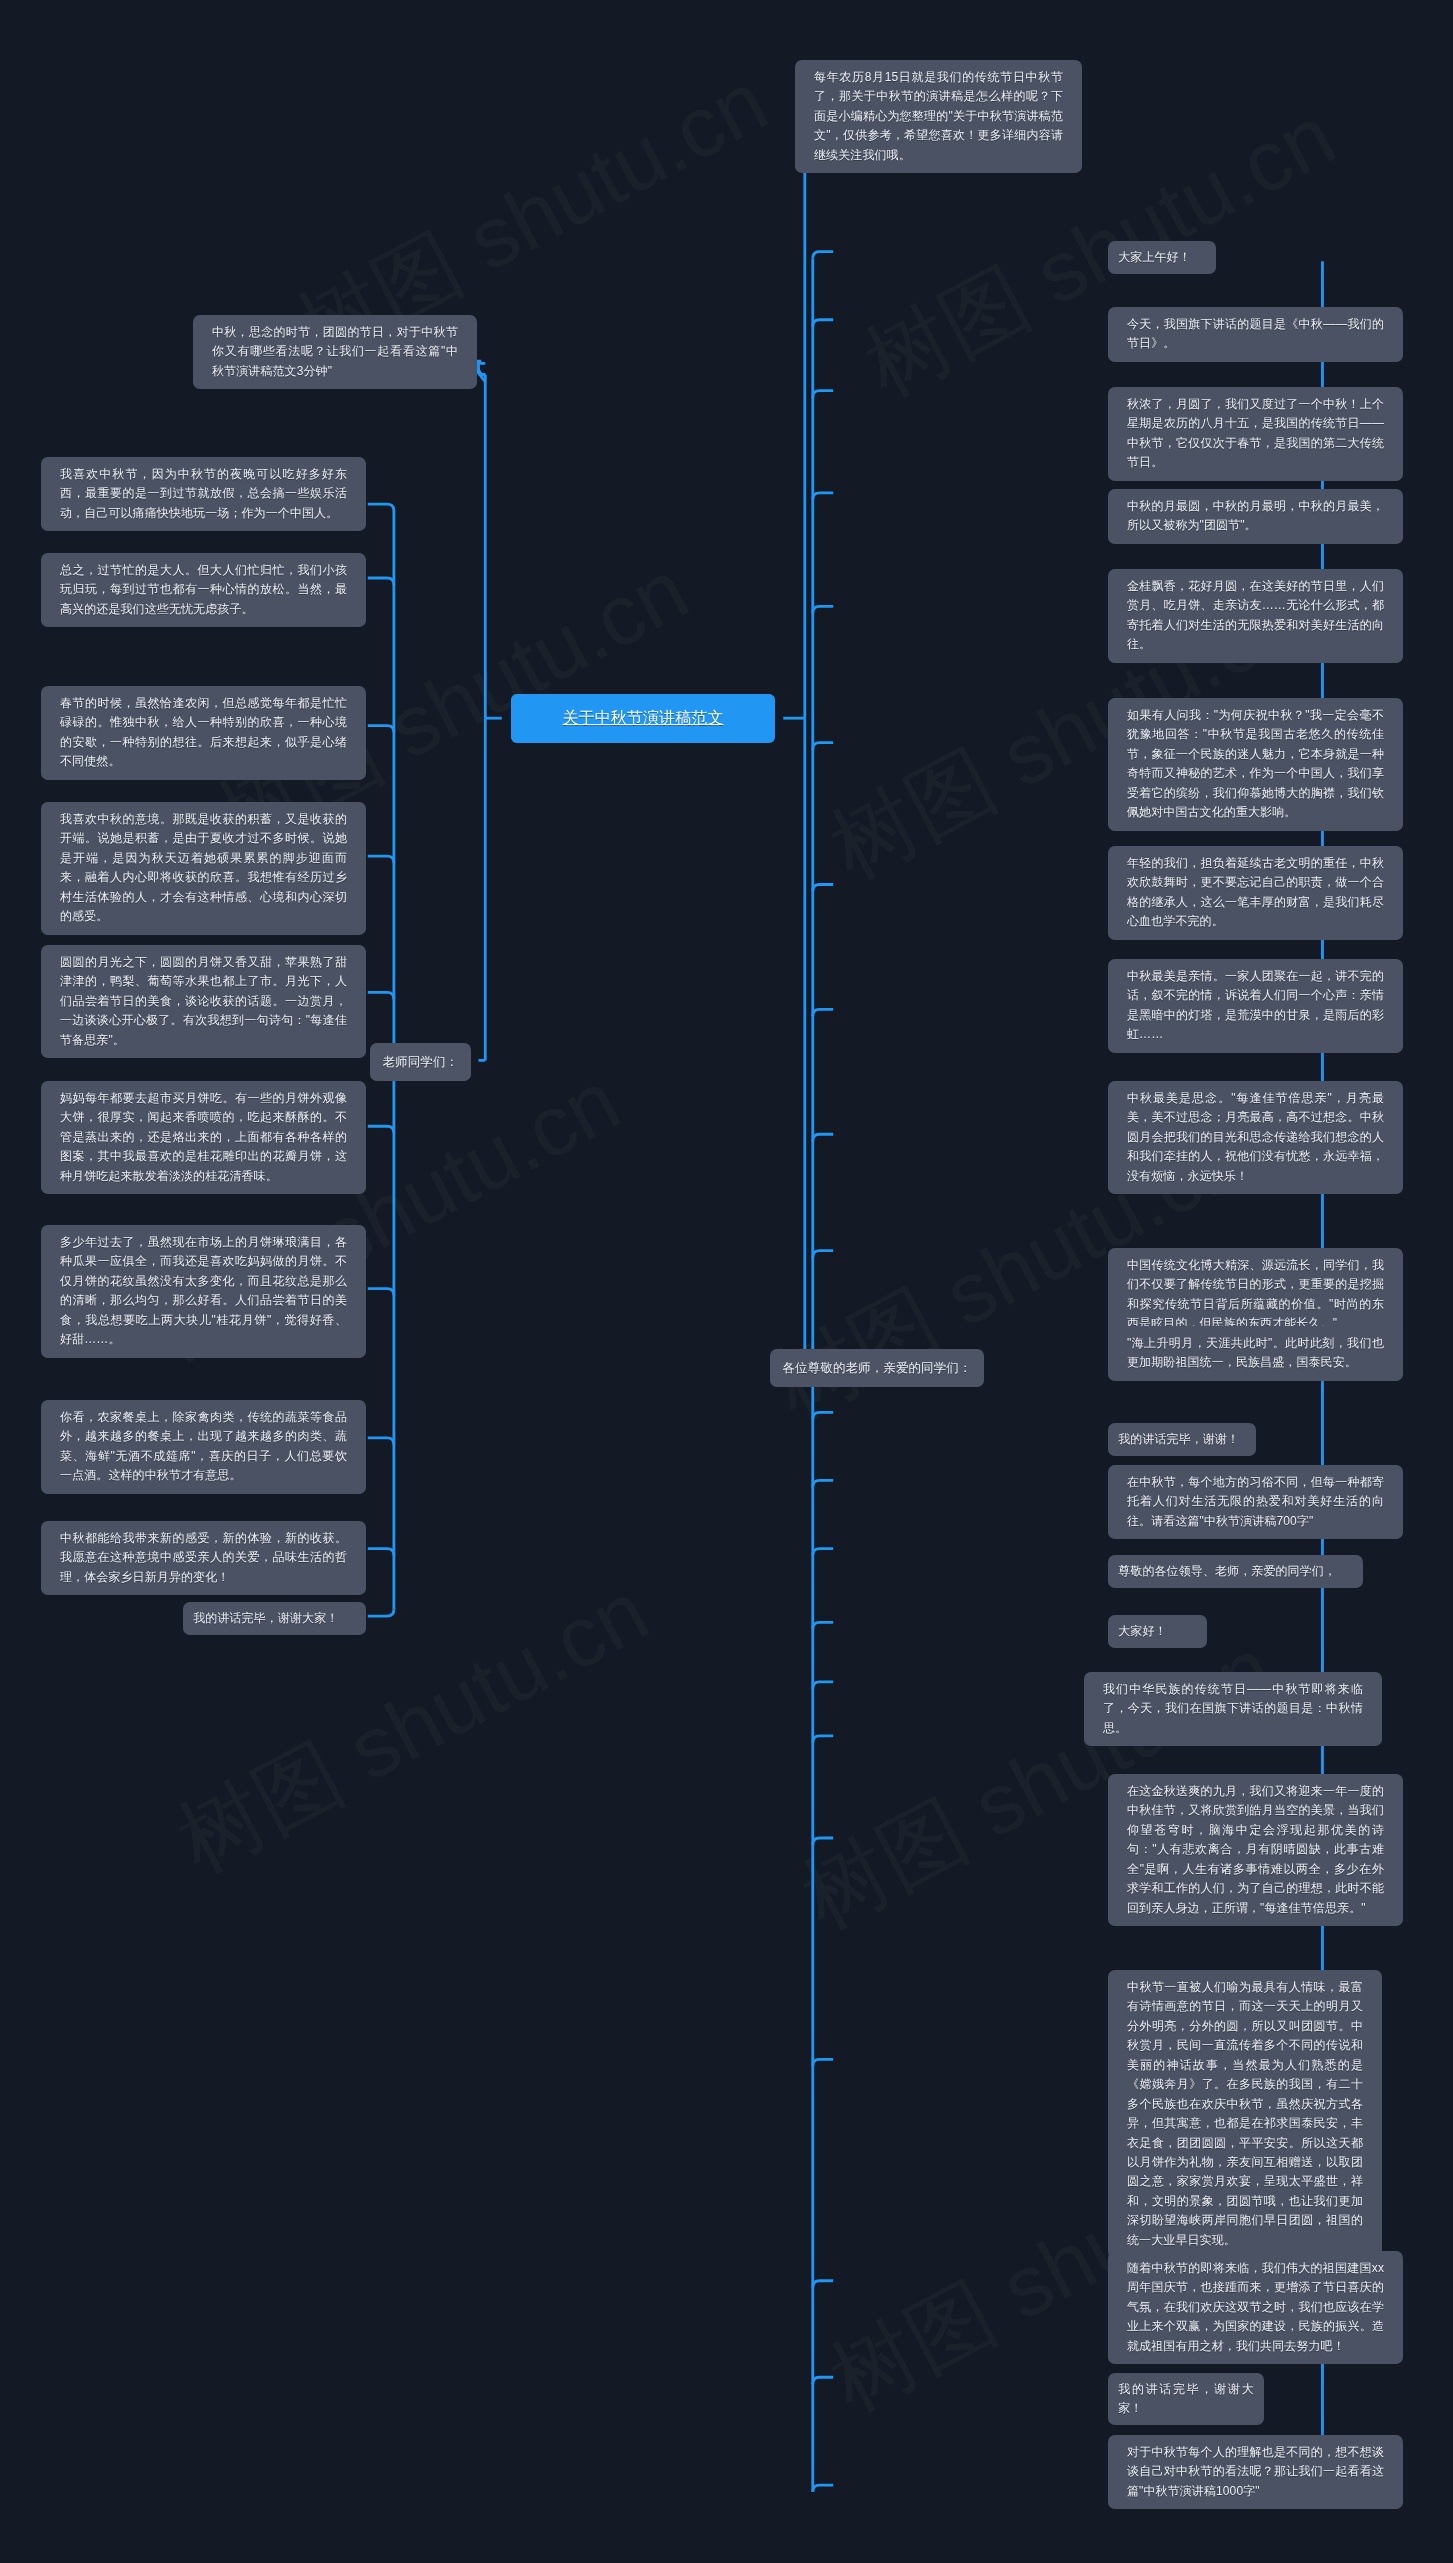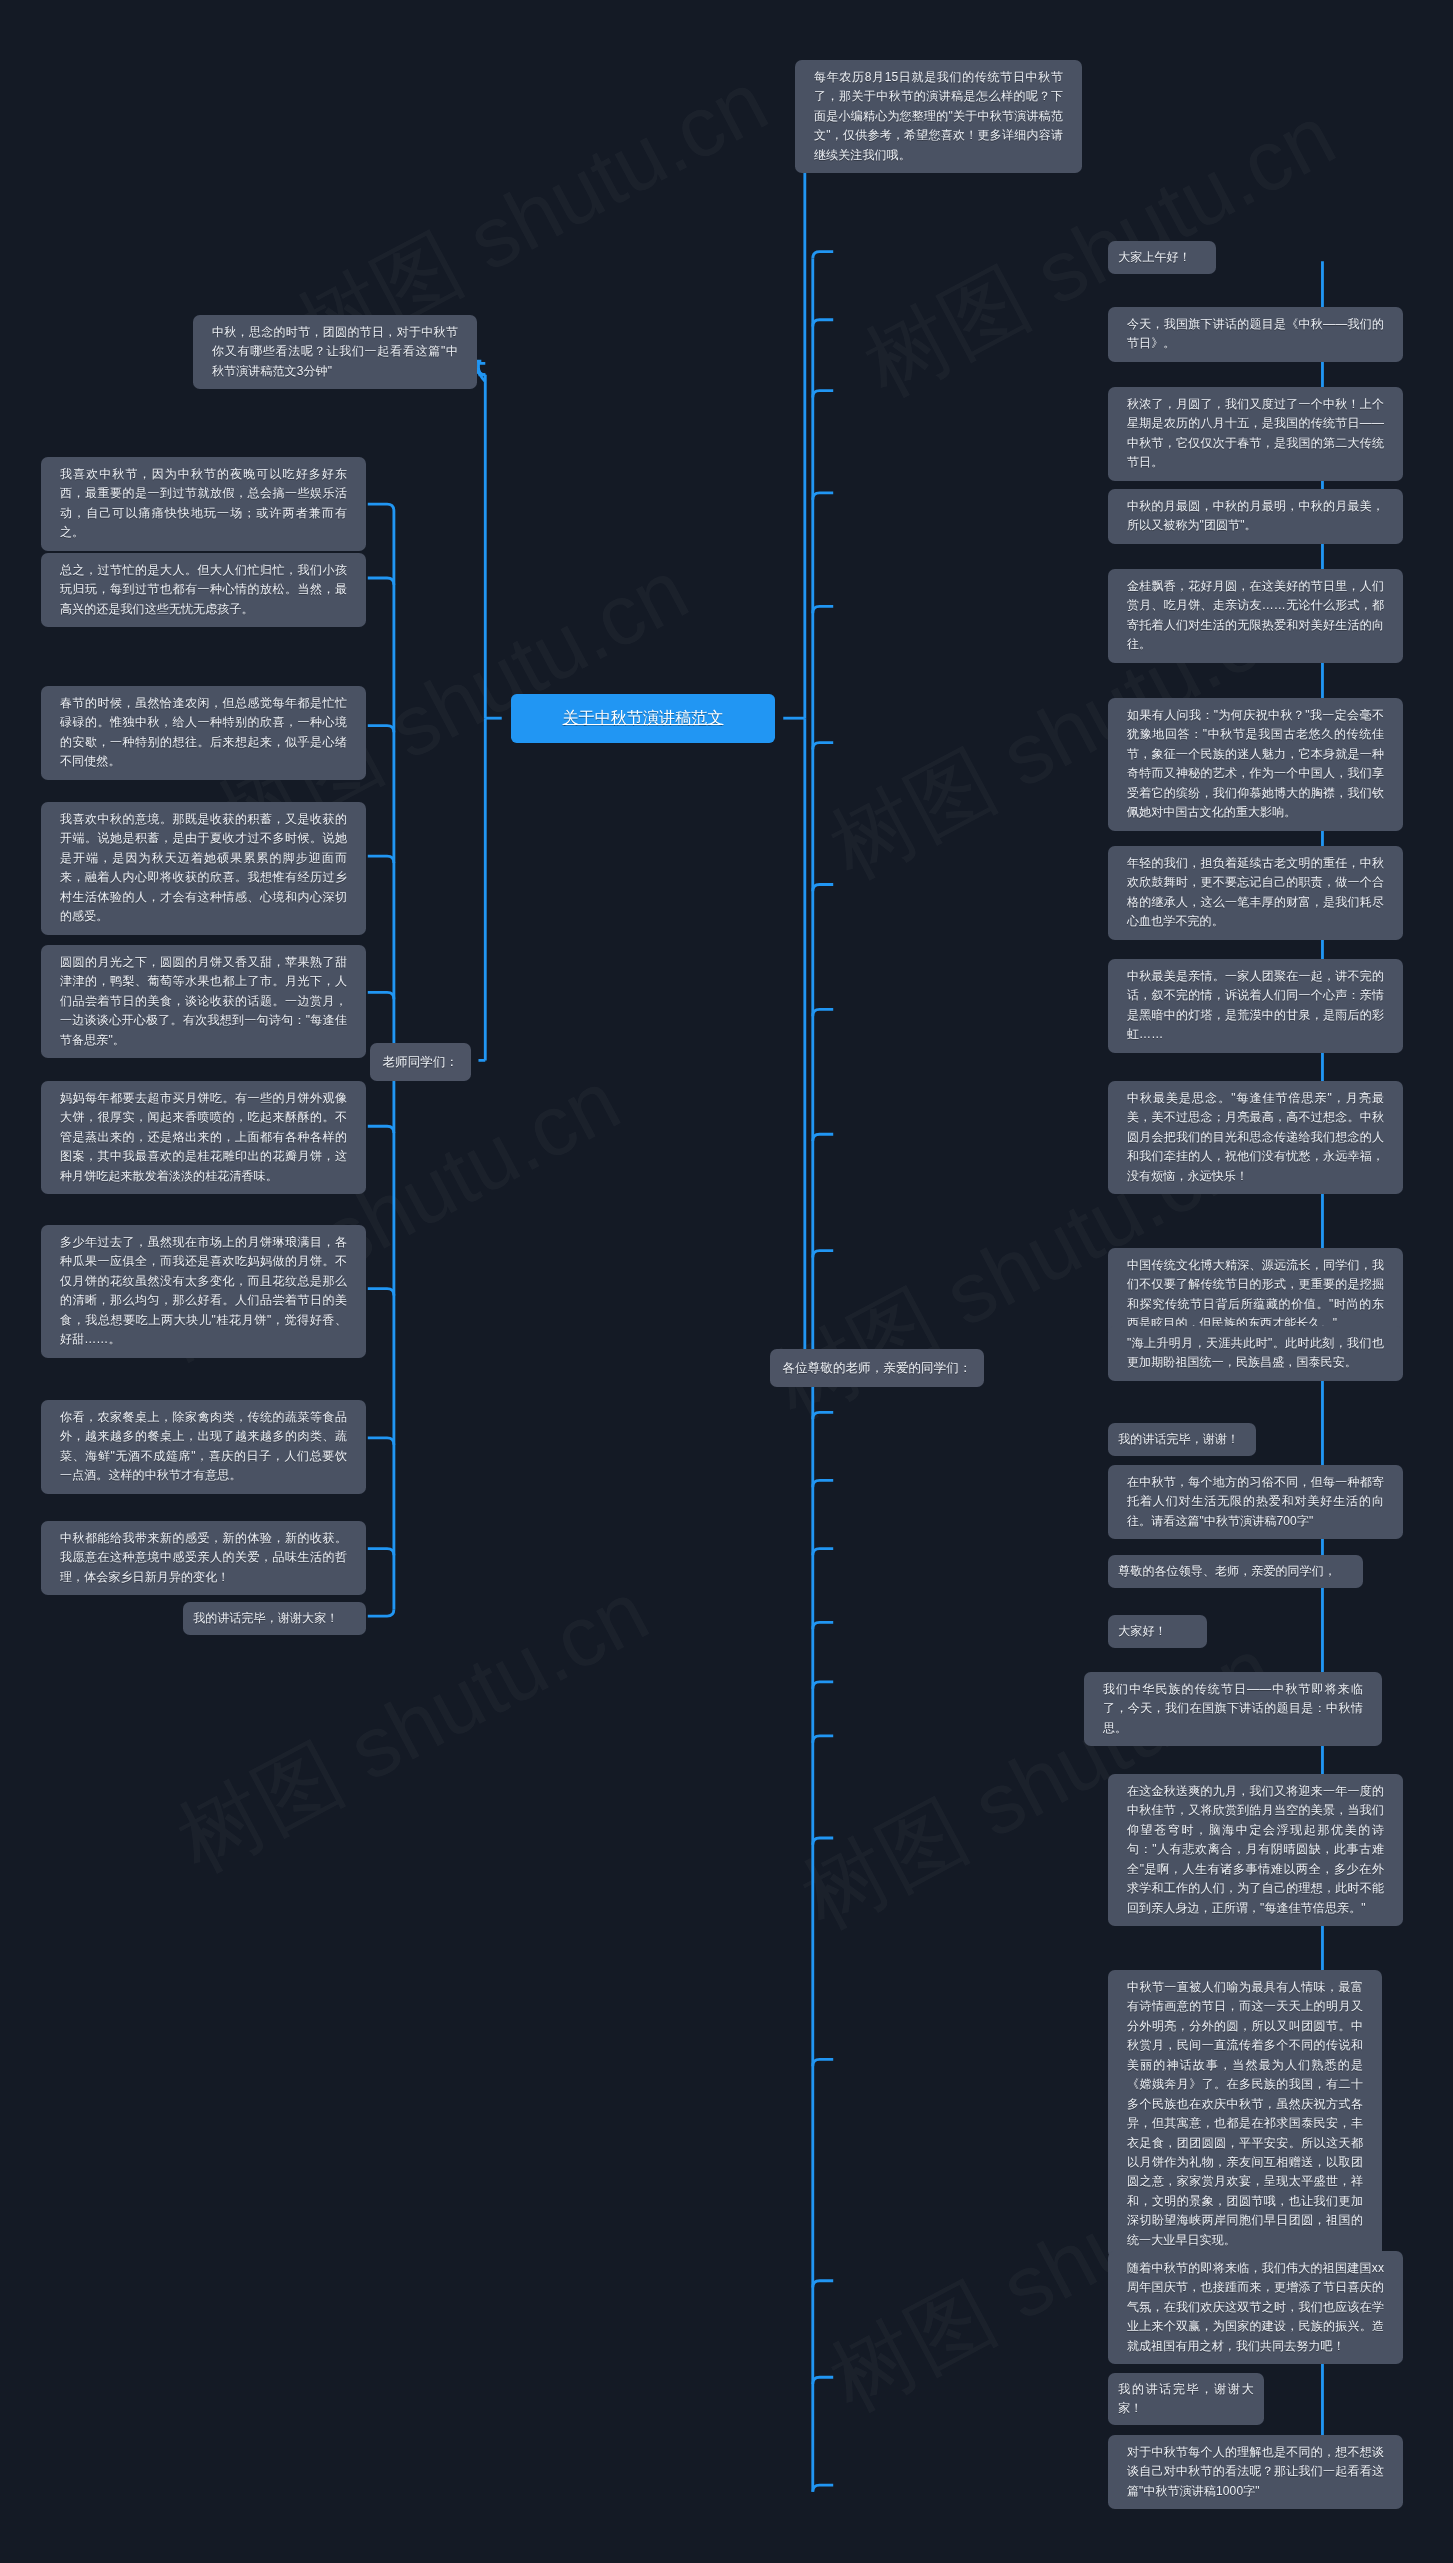--- a/index.html
+++ b/index.html
@@ -141,21 +141,21 @@
       <path d="M1432 4390 Q 1432 4378 1444 4378 H 1468"></path>
     </g>
   </svg>
 
   <div class="node root" style="left:511px; top:694px; width:264px;">关于中秋节演讲稿范文</div>
 
   <div class="node" style="left:193px; top:315px; width:284px;">中秋，思念的时节，团圆的节日，对于中秋节你又有哪些看法呢？让我们一起看看这篇"中秋节演讲稿范文3分钟"</div>
 
   <div class="node label" style="left:370px; top:1043px;">老师同学们：</div>
 
-  <div class="node" style="left:41px; top:457px; width:325px;">我喜欢中秋节，因为中秋节的夜晚可以吃好多好东西，最重要的是一到过节就放假，总会搞一些娱乐活动，自己可以痛痛快快地玩一场；或许两者兼而有之。</div>
+  <div class="node" style="left:41px; top:457px; width:325px;">我喜欢中秋节，因为中秋节的夜晚可以吃好多好东西，最重要的是一到过节就放假，总会搞一些娱乐活动，自己可以痛痛快快地玩一场；作为一个中国人。</div>
   <div class="node" style="left:41px; top:553px; width:325px;">总之，过节忙的是大人。但大人们忙归忙，我们小孩玩归玩，每到过节也都有一种心情的放松。当然，最高兴的还是我们这些无忧无虑孩子。</div>
   <div class="node" style="left:41px; top:686px; width:325px;">春节的时候，虽然恰逢农闲，但总感觉每年都是忙忙碌碌的。惟独中秋，给人一种特别的欣喜，一种心境的安歇，一种特别的想往。后来想起来，似乎是心绪不同使然。</div>
   <div class="node" style="left:41px; top:945px; width:325px;">圆圆的月光之下，圆圆的月饼又香又甜，苹果熟了甜津津的，鸭梨、葡萄等水果也都上了市。月光下，人们品尝着节日的美食，谈论收获的话题。一边赏月，一边谈谈心开心极了。有次我想到一句诗句："每逢佳节备思亲"。</div>
   <div class="node" style="left:41px; top:802px; width:325px;">我喜欢中秋的意境。那既是收获的积蓄，又是收获的开端。说她是积蓄，是由于夏收才过不多时候。说她是开端，是因为秋天迈着她硕果累累的脚步迎面而来，融着人内心即将收获的欣喜。我想惟有经历过乡村生活体验的人，才会有这种情感、心境和内心深切的感受。</div>
   <div class="node" style="left:41px; top:1081px; width:325px;">妈妈每年都要去超市买月饼吃。有一些的月饼外观像大饼，很厚实，闻起来香喷喷的，吃起来酥酥的。不管是蒸出来的，还是烙出来的，上面都有各种各样的图案，其中我最喜欢的是桂花雕印出的花瓣月饼，这种月饼吃起来散发着淡淡的桂花清香味。</div>
   <div class="node" style="left:41px; top:1225px; width:325px;">多少年过去了，虽然现在市场上的月饼琳琅满目，各种瓜果一应俱全，而我还是喜欢吃妈妈做的月饼。不仅月饼的花纹虽然没有太多变化，而且花纹总是那么的清晰，那么均匀，那么好看。人们品尝着节日的美食，我总想要吃上两大块儿"桂花月饼"，觉得好香、好甜……。</div>
   <div class="node" style="left:41px; top:1400px; width:325px;">你看，农家餐桌上，除家禽肉类，传统的蔬菜等食品外，越来越多的餐桌上，出现了越来越多的肉类、蔬菜、海鲜"无酒不成筵席"，喜庆的日子，人们总要饮一点酒。这样的中秋节才有意思。</div>
   <div class="node" style="left:41px; top:1521px; width:325px;">中秋都能给我带来新的感受，新的体验，新的收获。我愿意在这种意境中感受亲人的关爱，品味生活的哲理，体会家乡日新月异的变化！</div>
   <div class="node small" style="left:183px; top:1602px; width:183px; text-align:left;">我的讲话完毕，谢谢大家！</div>
 

